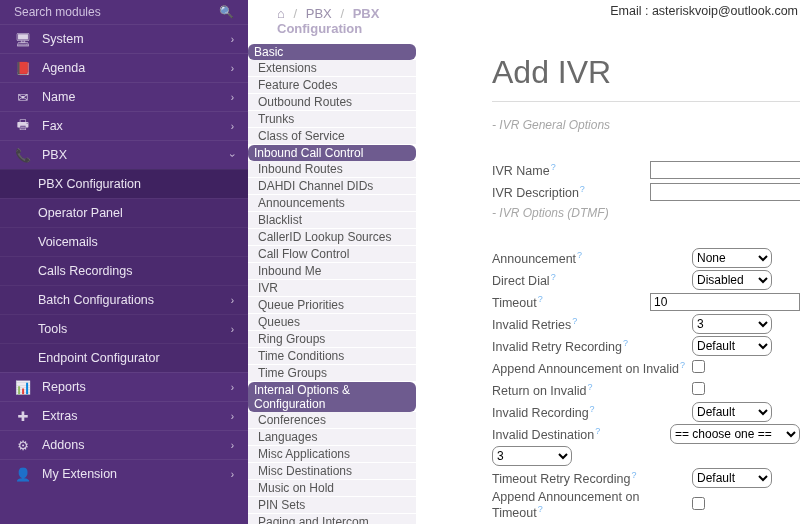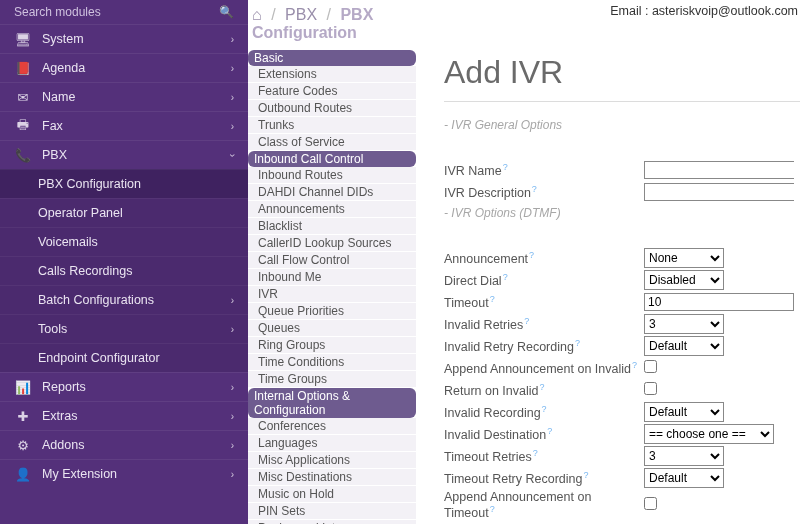--- a/index.html
+++ b/index.html
@@ -9,37 +9,37 @@
   .search-row { display: flex; align-items: center; height: 24px; padding: 0 14px; color: #cfc1df; font-size: 12px; }
   .search-row .icon { margin-left: auto; }
   .nav-item { display: flex; align-items: center; height: 29px; padding: 0 14px; color: #eae4f1; font-size: 12.5px; border-top: 1px solid rgba(255,255,255,0.07); cursor: pointer; }
   .nav-item .icon { width: 18px; text-align: center; margin-right: 10px; opacity: 0.9; font-size: 13px; }
   .nav-item .chev { margin-left: auto; font-size: 10px; opacity: 0.8; }
   .nav-item.active .chev { transform: rotate(90deg); display: inline-block; }
   .sub-item { display: flex; align-items: center; height: 29px; padding-left: 38px; padding-right: 14px; color: #eae4f1; font-size: 12.5px; background: #4b2a6e; cursor: pointer; border-top: 1px solid rgba(255,255,255,0.05);}
   .sub-item .chev { margin-left: auto; font-size: 10px; opacity: 0.8; }
   .sub-item.active { background: #3f2260; }
   .col2 { width: 168px; flex-shrink: 0; font-size: 12px; color: #555; padding-top: 4px; }
-  .crumb { padding: 2px 0 8px 4px; color: #9a8fab; font-size: 16px; }
+  .crumb { padding: 2px 0 8px 29px; color: #9a8fab; font-size: 13px; }
   .crumb .sep { margin: 0 5px; color: #bbb; }
   .crumb .cur { color: #b5a9c6; font-weight: bold; }
   .cat-head { background: #6e5b8f; color: #fff; font-size: 12px; padding: 1px 6px; border-radius: 6px; }
   .cat-item { padding: 1px 0 1px 10px; color: #555; cursor: pointer; background: #f3f1f6; margin-bottom: 1px; line-height: 14px; }
-  .col3 { flex: 1; padding: 4px 0 0 28px; overflow: hidden; }
+  .col3 { flex: 1; padding: 4px 0 0 28px; overflow: hidden; margin-left: 48px; }
   .email-row { text-align: right; font-size: 12.5px; color: #333; padding-right: 2px; }
   h1.title { font-size: 32px; color: #6a6a6a; font-weight: normal; margin: 36px 0 10px; }
   .hr { height: 0; border-top: 1px solid #dcdcdc; margin-bottom: 16px; width: 100%; }
   .sect-lbl { color: #a7a7a7; font-size: 12px; font-style: italic; margin-bottom: 28px; }
   .sect-lbl2 { color: #a7a7a7; font-size: 12px; font-style: italic; margin: 4px 0 28px; }
   .form-row { display: flex; align-items: center; min-height: 20px; margin-bottom: 2px; }
   .form-label { width: 200px; color: #555; font-size: 12.5px; position: relative; }
   .form-label .q { color: #78b6f0; font-size: 9px; vertical-align: super; margin-left: 1px;}
   .form-ctrl { }
   select, input[type=text] { font-size: 12px; border: 1px solid #888; background: #fff; height: 20px; }
-  select { min-width: 80px; }
+  select { min-width: 80px; border-radius: 7px; }
   input[type=text] { width: 150px; padding: 0 3px; height: 18px; }
   input[type=text].cut { border-right: none; }
 </style>
 </head>
 <body>
 
 <div class="layout">
   <div class="sidebar">
     <div class="search-row">
       <span>Search modules</span>
@@ -204,21 +204,20 @@
         </div>
         <div class="form-row">
           <div class="form-label">Invalid Recording<span class="q">?</span></div>
           <div class="form-ctrl"><select><option>Default</option></select></div>
         </div>
         <div class="form-row">
           <div class="form-label">Invalid Destination<span class="q">?</span></div>
           <div class="form-ctrl"><select style="width: 130px;"><option>== choose one ==</option></select></div>
         </div>
         <div class="form-row">
-          <div class="form-label">Timeout Retries<span class="q">?</span></div>
           <div class="form-ctrl"><select style="width: 64px;"><option>3</option></select></div>
         </div>
         <div class="form-row">
           <div class="form-label">Timeout Retry Recording<span class="q">?</span></div>
           <div class="form-ctrl"><select><option>Default</option></select></div>
         </div>
         <div class="form-row">
           <div class="form-label">Append Announcement on Timeout<span class="q">?</span></div>
           <div class="form-ctrl"><input type="checkbox" style=""></div>
         </div>

